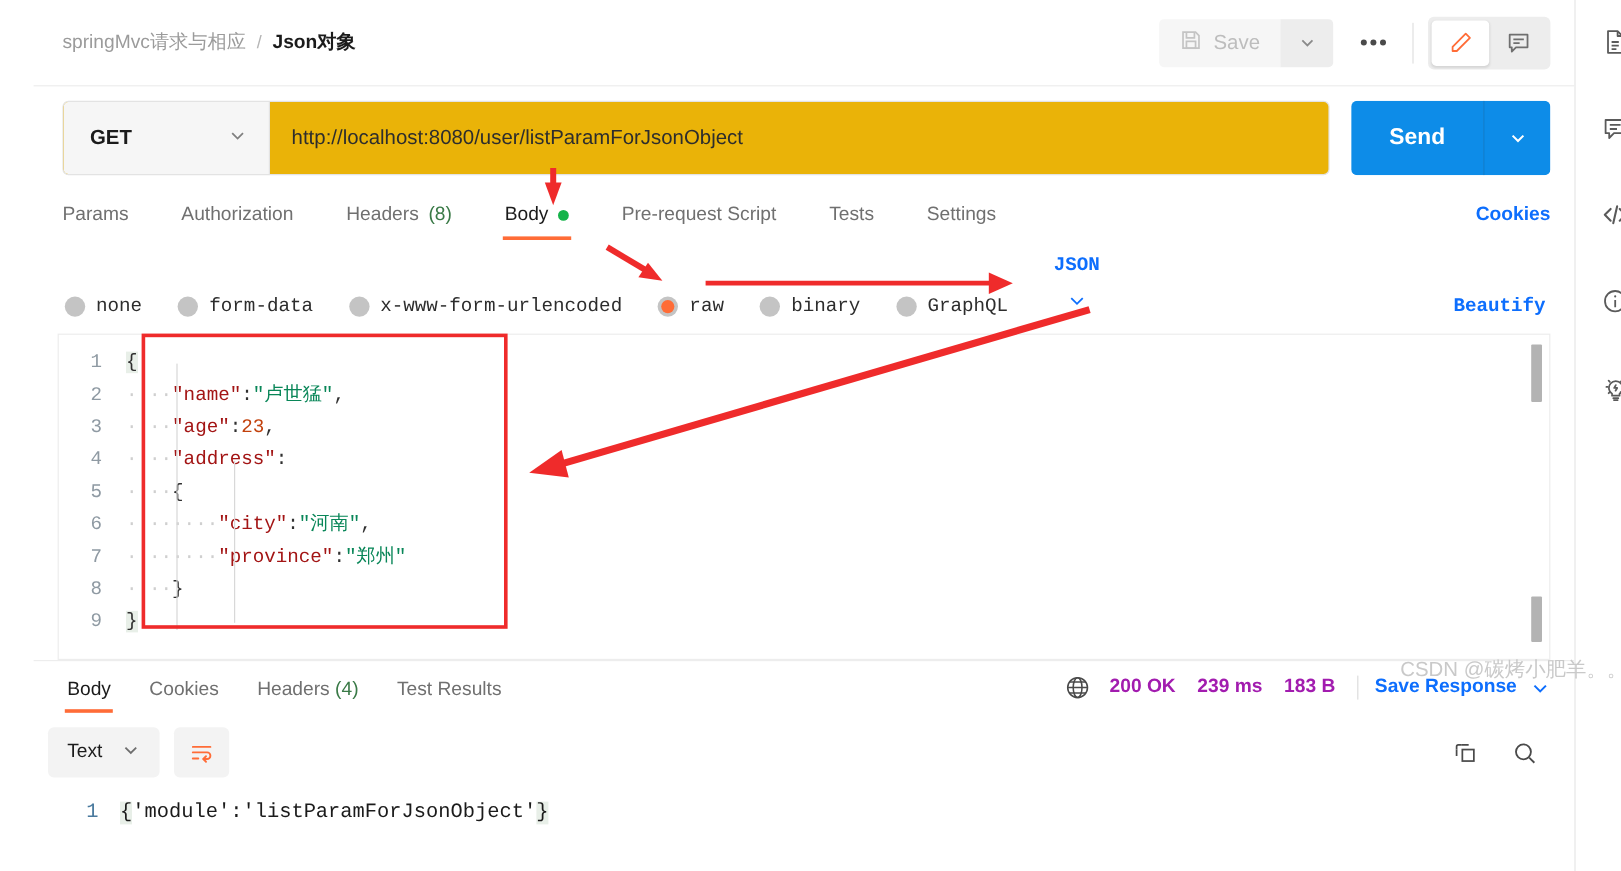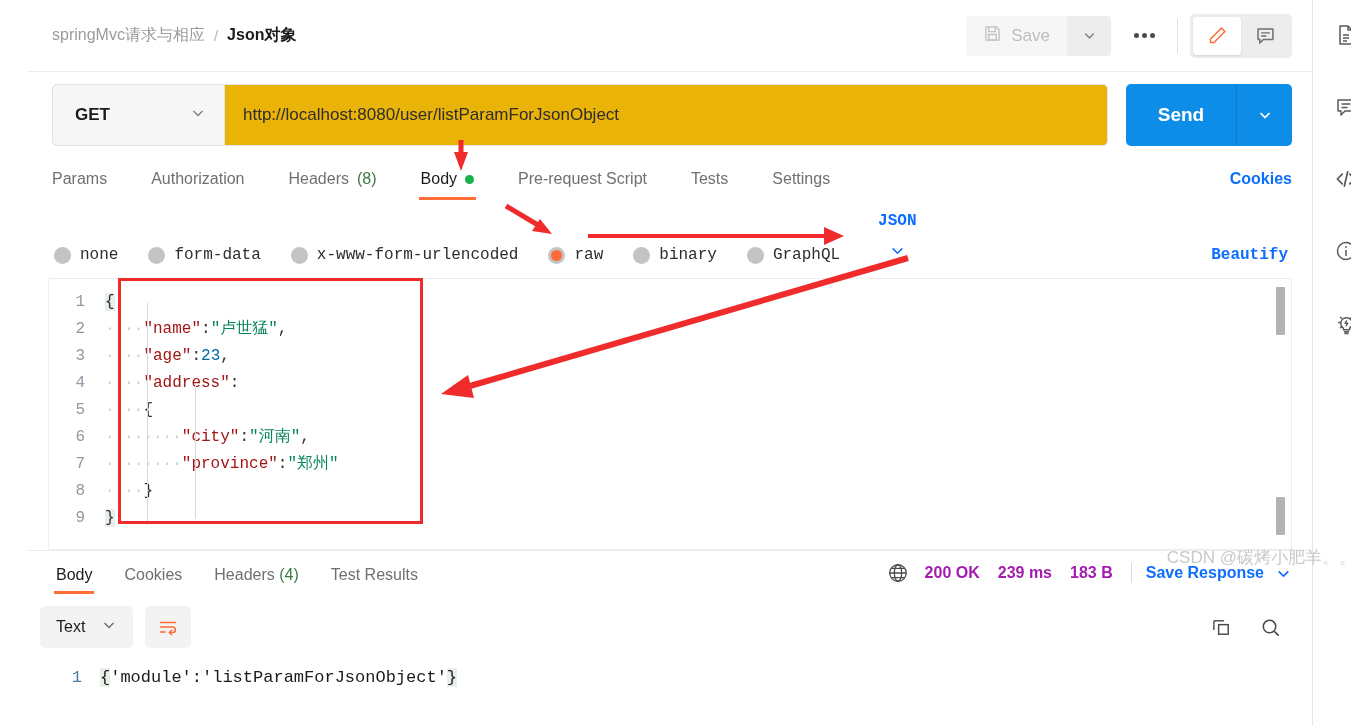--- a/index.html
+++ b/index.html
@@ -129,21 +129,21 @@
     height:27px; line-height:27px; font-family:"Liberation Mono", monospace;
     font-size:16px; color:#8f9aa3; padding-right:12px;
   }
   .ed-code {
     position:absolute; left:56px; top:0; right:30px; height:100%;
     padding-top: 10px; font-family:"Liberation Mono", monospace; font-size:16px;
   }
   .cl { height:27px; line-height:27px; white-space:pre; }
   .k { color:#a31515; }
   .s { color:#098658; }
-  .n { color:#0369a1; }
+  .n { color:#c2410c; }
   .p { color:#303030; }
   .brc { color:#303030; background:#e8efe8; }
   .ind { color:#cfcfcf; }
   .vrule { position:absolute; width:1px; background:#d8d8d8; }
   .ed-scroll { position:absolute; right:6px; width:9px; background:#b3b3b3; border-radius:1px; }
 
   
   .resptabs {
     display:flex; align-items:flex-end; padding: 14px 20px 0 12px; height: 44px;
     border-top:1px solid #ededed;

